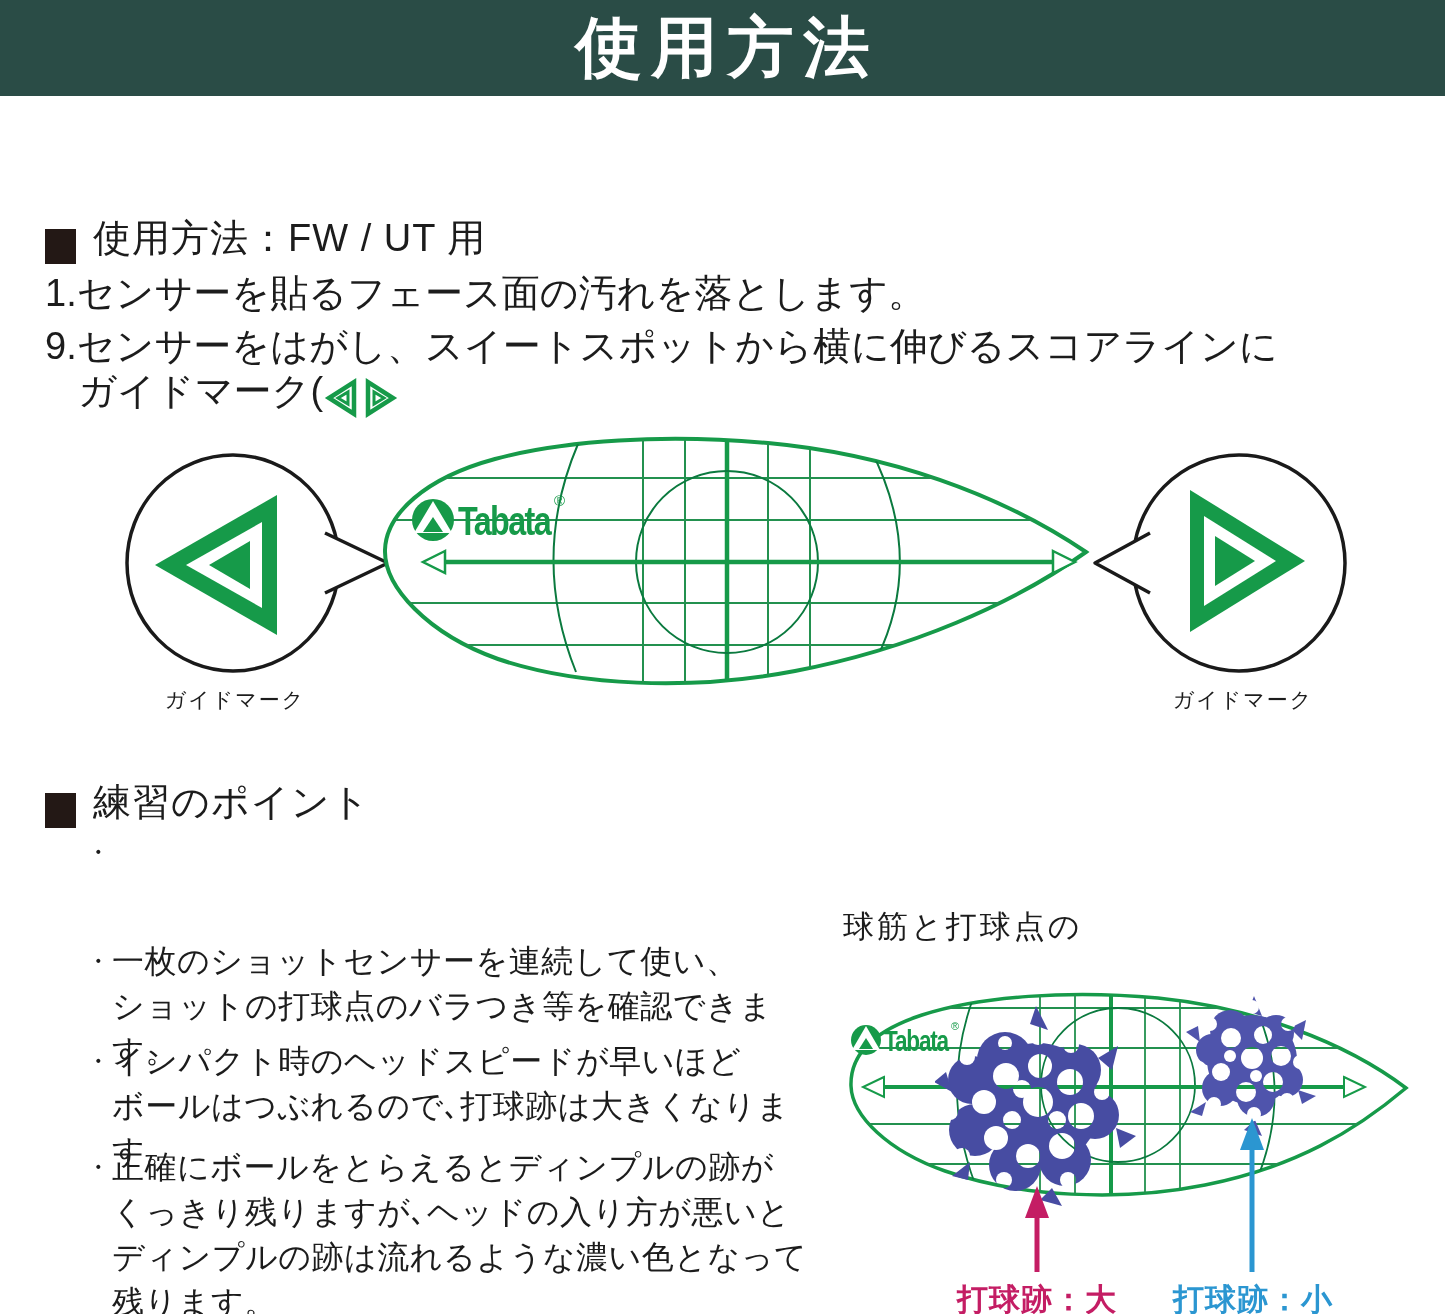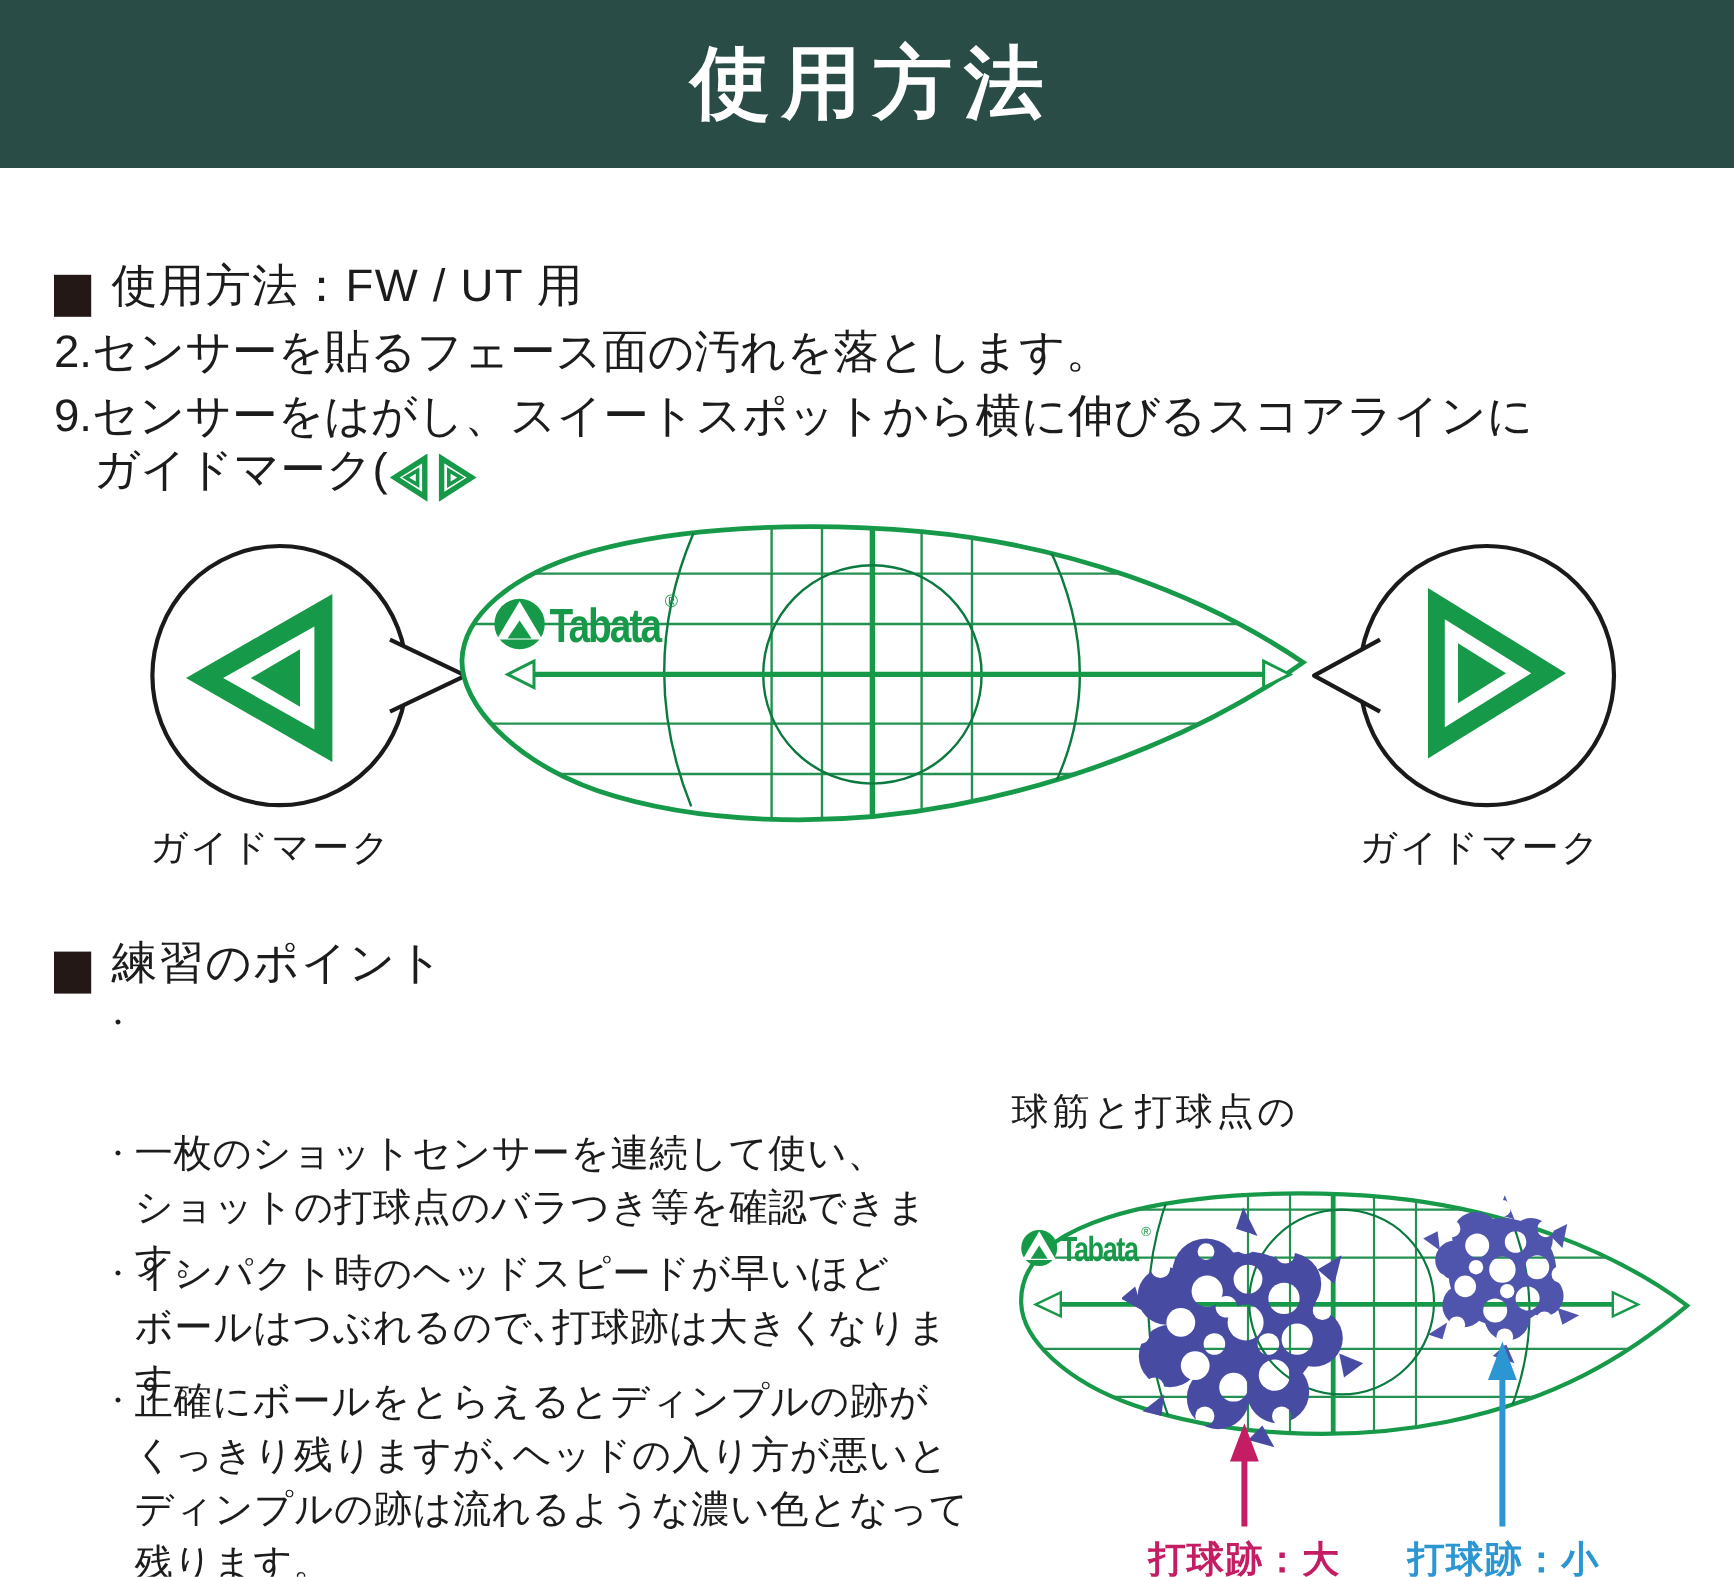--- a/index.html
+++ b/index.html
@@ -2,33 +2,33 @@
 <html><head>
 <meta charset="utf-8">
 <style>
   html,body{margin:0;padding:0}
   body{
     width:1445px;height:1314px;position:relative;background:#ffffff;
     font-family:"Liberation Sans","DejaVu Sans",sans-serif;color:#1c1c1c;overflow:hidden;
   }
   .abs{position:absolute}
   
-  .banner{left:0;top:0;width:1445px;height:140px;background:#2a4c46;
+  .banner{left:0;top:0;width:1445px;height:96px;background:#2a4c46;
     display:flex;align-items:center;justify-content:center}
   .banner-title{color:#ffffff;font-size:66px;font-weight:bold;letter-spacing:10px;text-indent:10px}
   
   .heading{display:flex;align-items:flex-end;gap:17px}
   .heading .sq{width:31px;height:35px;background:#231815;flex:none}
   .heading .htxt{font-size:38px;letter-spacing:1px}
   
   .step{font-size:38px;letter-spacing:0px;white-space:nowrap}
   .step2b{display:flex;align-items:flex-end}
   .tri-inline{margin:0 1px;position:relative;top:2px}
   
-  .callout-label{font-size:31px;letter-spacing:2px}
+  .callout-label{font-size:21px;text-align:center;letter-spacing:2px}
   .caption{font-size:31px;letter-spacing:3px}
   .bullet{display:flex;font-size:32px;line-height:45px;letter-spacing:0.5px}
   .bullet .dot{width:27px;flex:none;font-size:26px;line-height:45px}
   .bullet .btxt{white-space:pre-line}
   .mark-label{font-size:31px;font-weight:600;text-align:center;letter-spacing:1px}
   .lbl-large{color:#c41d64}
   .lbl-small{color:#2b96d1}
   svg{display:block}
 </style>
 </head>
@@ -36,21 +36,21 @@
 
 <div class="abs banner">
   <div class="banner-title">使用方法</div>
 </div>
 
 <div class="abs heading" style="left:45px;top:213px">
   <div class="sq"></div>
   <div class="htxt">使用方法：FW / UT 用</div>
 </div>
 
-<div class="abs step" style="left:45px;top:268px">2.センサーを貼るフェース面の汚れを落とします。</div>
+<div class="abs step" style="left:45px;top:268px">1.センサーを貼るフェース面の汚れを落とします。</div>
 <div class="abs step" style="left:45px;top:321px">9.センサーをはがし、スイートスポットから横に伸びるスコアラインに</div>
 <div class="abs step step2b" style="left:78px;top:366px">
   <span>ガイドマーク(</span>
   <svg class="tri-inline" width="36" height="42" viewBox="0 0 36 42">
     <polygon points="30,5 30,37 5,21" fill="none" stroke="#169a49" stroke-width="4.5" stroke-linejoin="miter"></polygon>
     <polygon points="24,15 24,27 14,21" fill="none" stroke="#169a49" stroke-width="3"></polygon>
   </svg>
   <svg class="tri-inline" width="36" height="42" viewBox="0 0 36 42">
     <polygon points="6,5 6,37 31,21" fill="none" stroke="#169a49" stroke-width="4.5" stroke-linejoin="miter"></polygon>
     <polygon points="12,15 12,27 22,21" fill="none" stroke="#169a49" stroke-width="3"></polygon>

